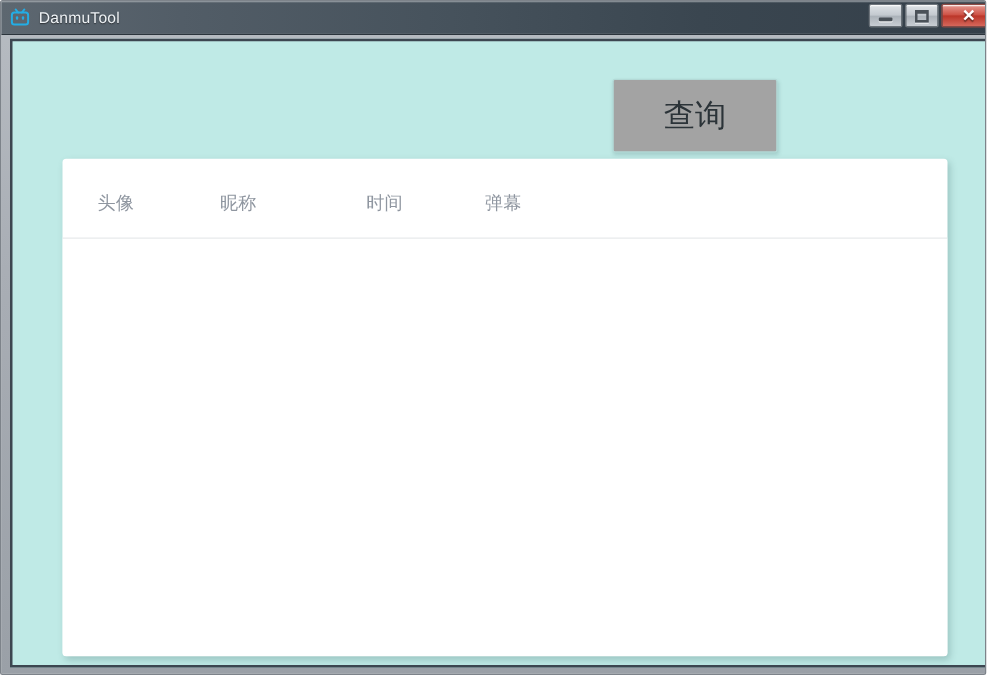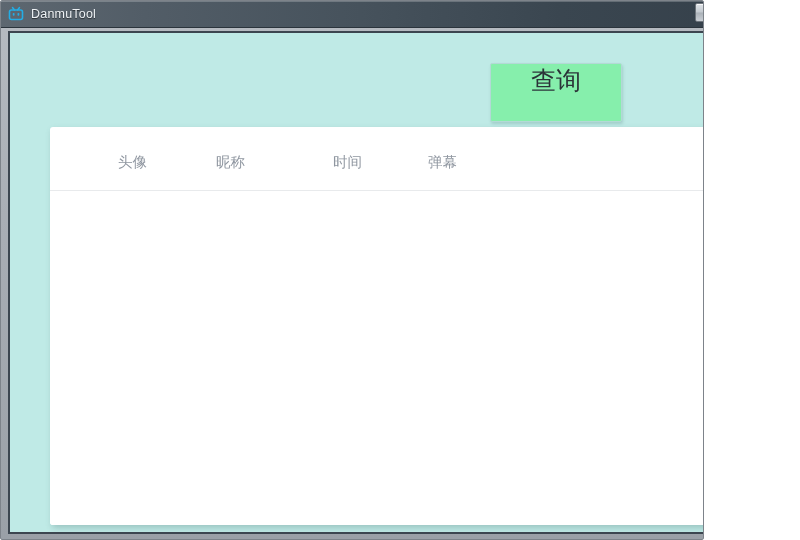--- a/index.html
+++ b/index.html
@@ -11,21 +11,21 @@
     width: 800px;
     height: 540px;
     overflow: hidden;
     font-family: "Liberation Sans", "DejaVu Sans", sans-serif;
   }
 
   
   .window {
     position: absolute;
     left: 0; top: 0;
-    width: 704px;
+    width: 789px;
     height: 540px;
     box-sizing: border-box;
     background: linear-gradient(180deg, #b7bcc2 0%, #a9aeb5 40%, #9aa0a7 100%);
     border: 1px solid #7d838a;
     border-radius: 2px;
     overflow: hidden;
   }
 
   
   .titlebar {
@@ -136,29 +136,29 @@
     font-size: 21px;
     color: #2f3a42;
     padding: 0 2px 4px 2px;
     outline: none;
   }
 
   
   .btn {
     position: absolute;
     box-sizing: border-box;
-    background: #86efac;
+    background: #a3a3a3;
     border: 1px solid #b3d9d6;
     border-radius: 2px;
     box-shadow: 1px 2px 3px rgba(70,110,110,0.22);
     font-family: "Liberation Sans", "DejaVu Sans", sans-serif;
     color: #2b3338;
     cursor: default;
     display: flex;
-    align-items: flex-start;
+    align-items: center;
     justify-content: center;
   }
   .btn-query {
     left: 480px;
     top: 30px;
     width: 132px;
     height: 59px;
     font-size: 25px;
   }
   .btn-about {
@@ -187,21 +187,20 @@
     height: 63px;
     border-bottom: 1px solid #e8eaec;
   }
   .th {
     position: absolute;
     top: 26px;
     font-size: 14.5px;
     color: #8f96a0;
     white-space: nowrap;
     font-family: "Liberation Sans", "DejaVu Sans", sans-serif;
-    margin-left: 40px;
   }
   .th-avatar   { left: 28px; }
   .th-nickname { left: 103px; padding-left: 23px; }
   .th-time     { left: 243px; }
   .th-danmu    { left: 338px; }
 
   .table-body {
     height: 334px;
     background: #ffffff;
   }

